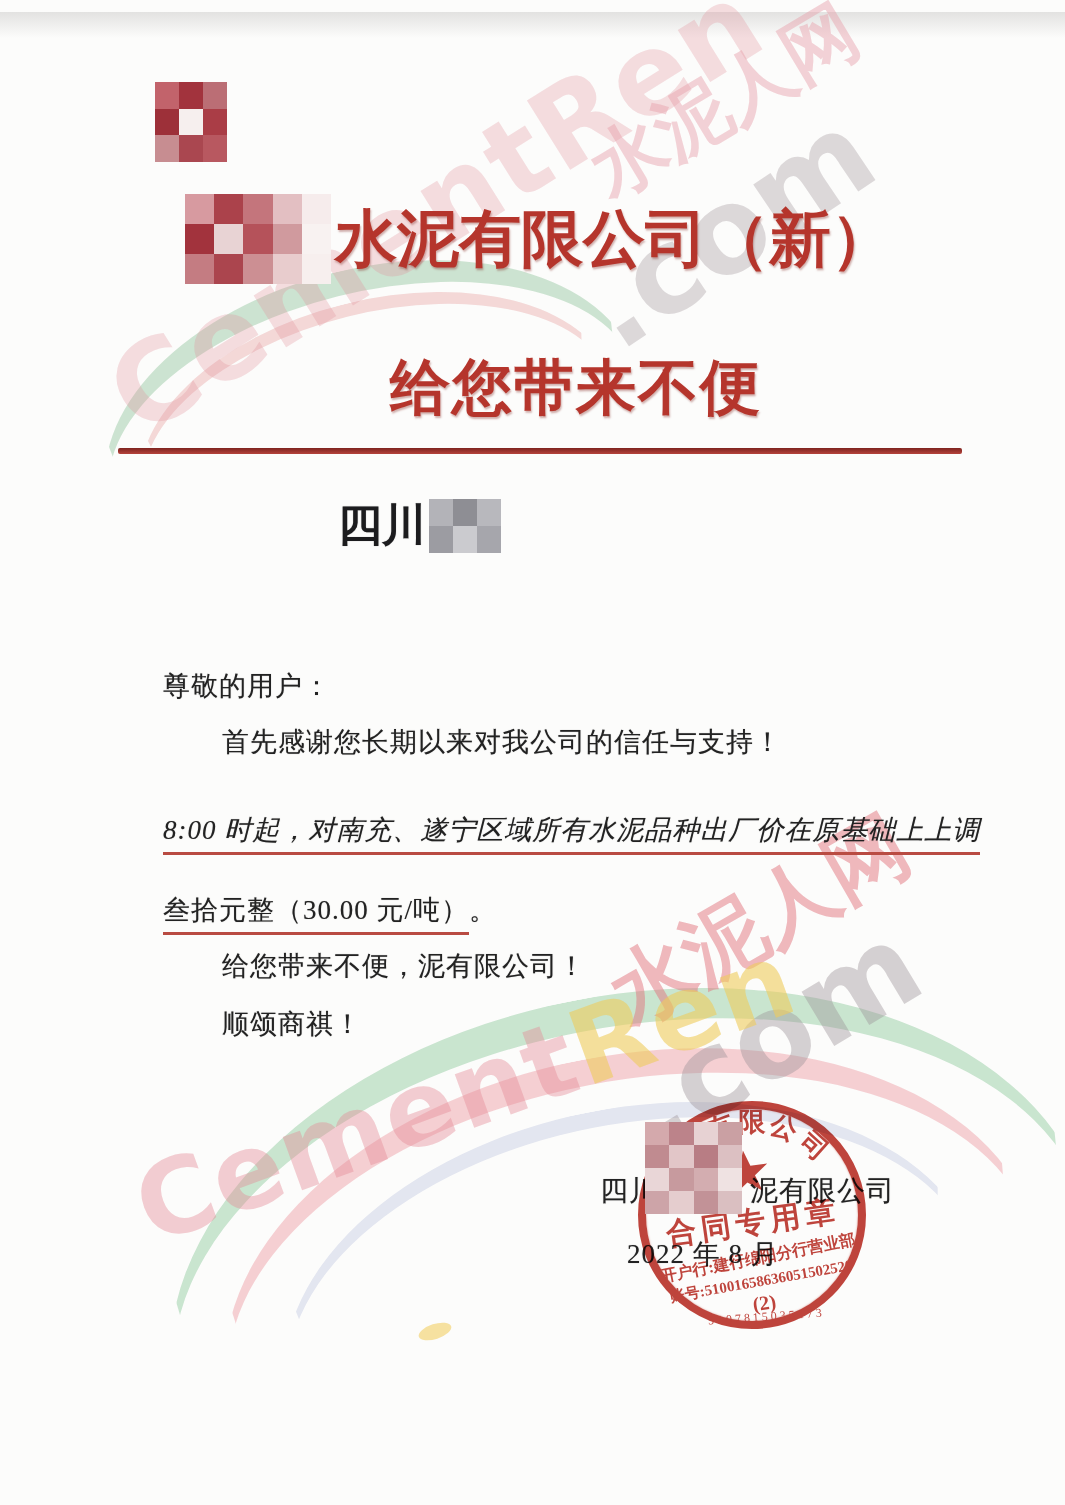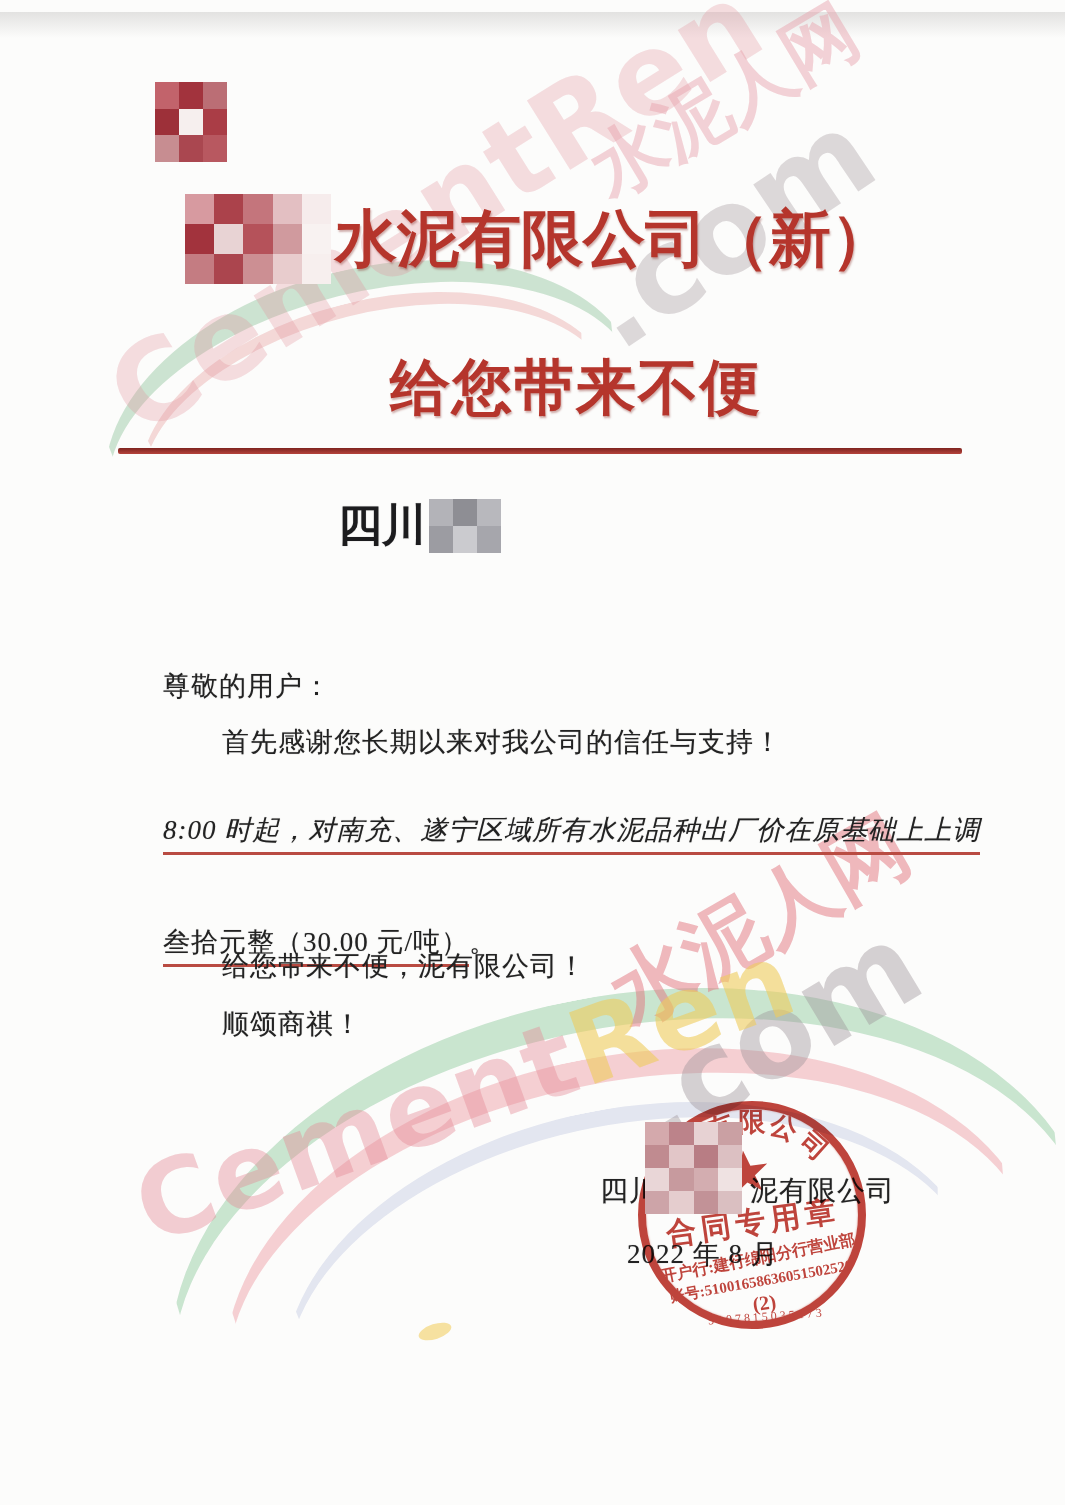--- a/index.html
+++ b/index.html
@@ -79,21 +79,21 @@
         white-space:nowrap;z-index:1;text-shadow:0 0 1px rgba(0,0,0,.4);}
   .t1{left:338px;top:496px;font-size:44px;}
   .t2{left:364px;top:586px;font-size:44px;letter-spacing:-1px;}
   .bl{position:absolute;font-size:27px;letter-spacing:1px;color:#222;white-space:nowrap;z-index:1;
         text-shadow:0 0 1px rgba(0,0,0,.35);}
   .u{border-bottom:3px solid #b94b42;padding-bottom:7px;}
   .sal{left:163px;top:668px;}
   .l1{left:222px;top:724px;}
   .l2{left:222px;top:780px;}
   .l3{left:163px;top:812px;font-style:italic;}
-  .l4{left:163px;top:892px;margin-top:32px;}
+  .l4{left:163px;top:892px;}
   .l5{left:222px;top:948px;}
   .l6{left:222px;top:1006px;}
   .sig{left:600px;top:1172px;font-size:28px;z-index:1;}
   .sig-gap{display:inline-block;width:92px;}
   .date{left:627px;top:1236px;font-size:27px;z-index:1;}
 
   
   .stamp{position:absolute;left:638px;top:1101px;width:228px;height:228px;z-index:2;
         mix-blend-mode:multiply;opacity:.93;color:#bd372e;}
   .stamp .ring{position:absolute;inset:0;border:8px solid #bd372e;border-radius:50%;

